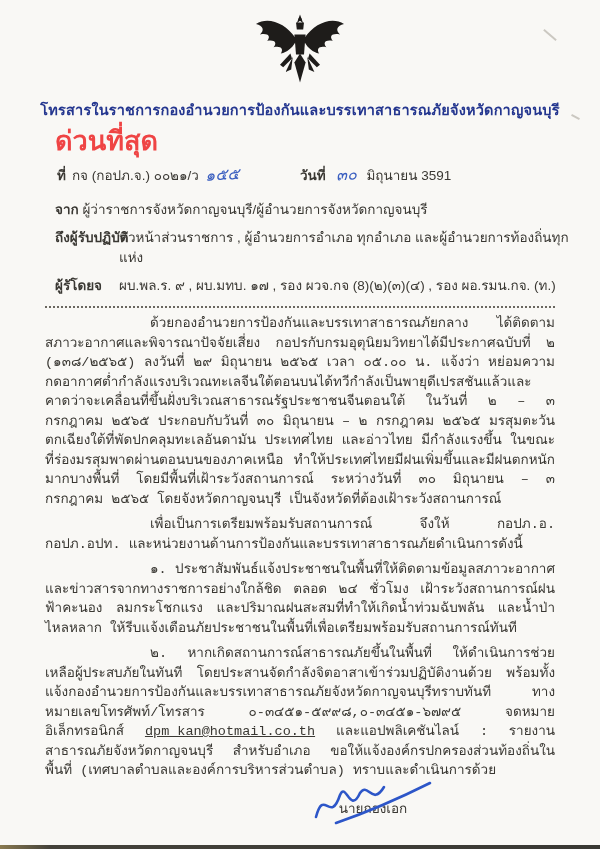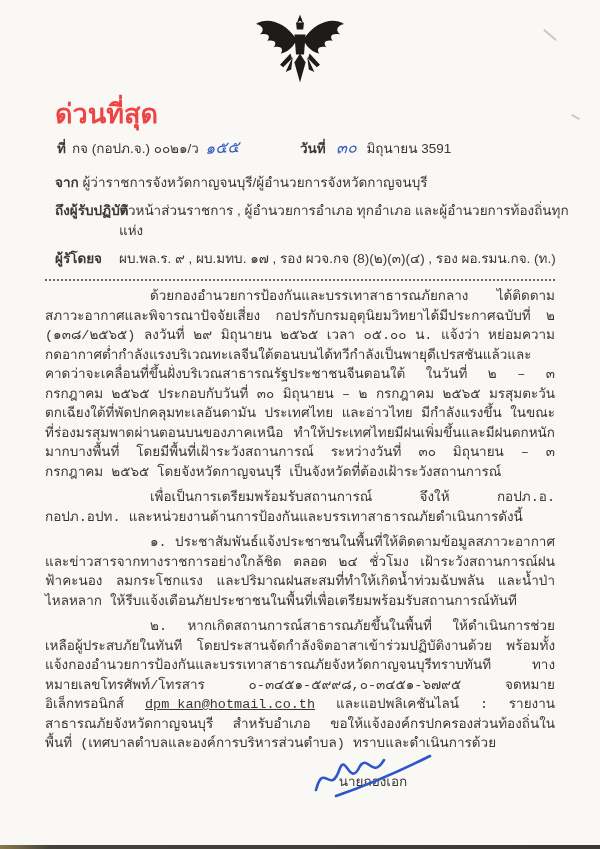--- a/index.html
+++ b/index.html
@@ -77,20 +77,21 @@
         <path d="M58,52 l-13,14 4,3 11,-11 z"></path>
         <path d="M82,52 l13,14 -4,3 -11,-11 z"></path>
         <path d="M70,52 l7,11 -7,25 -7,-25 z"></path>
         <path d="M61,56 l-9,19 7,-3 z"></path>
         <path d="M79,56 l9,19 -7,-3 z"></path>
         <circle cx="70" cy="9" r="2"></circle>
       </g>
     </svg>
   </div>
 
+  <div class="title">โทรสารในราชการกองอำนวยการป้องกันและบรรเทาสาธารณภัยจังหวัดกาญจนบุรี</div>
 
   <div class="urgent">ด่วนที่สุด</div>
 
   <div class="docline">
     <span class="doc-left">
       <span class="b">ที่</span>
       <span>กจ (กอปภ.จ.) ๐๐๒๑/ว</span>
       <span class="hand">๑๕๕</span>
     </span>
     <span class="doc-right">

